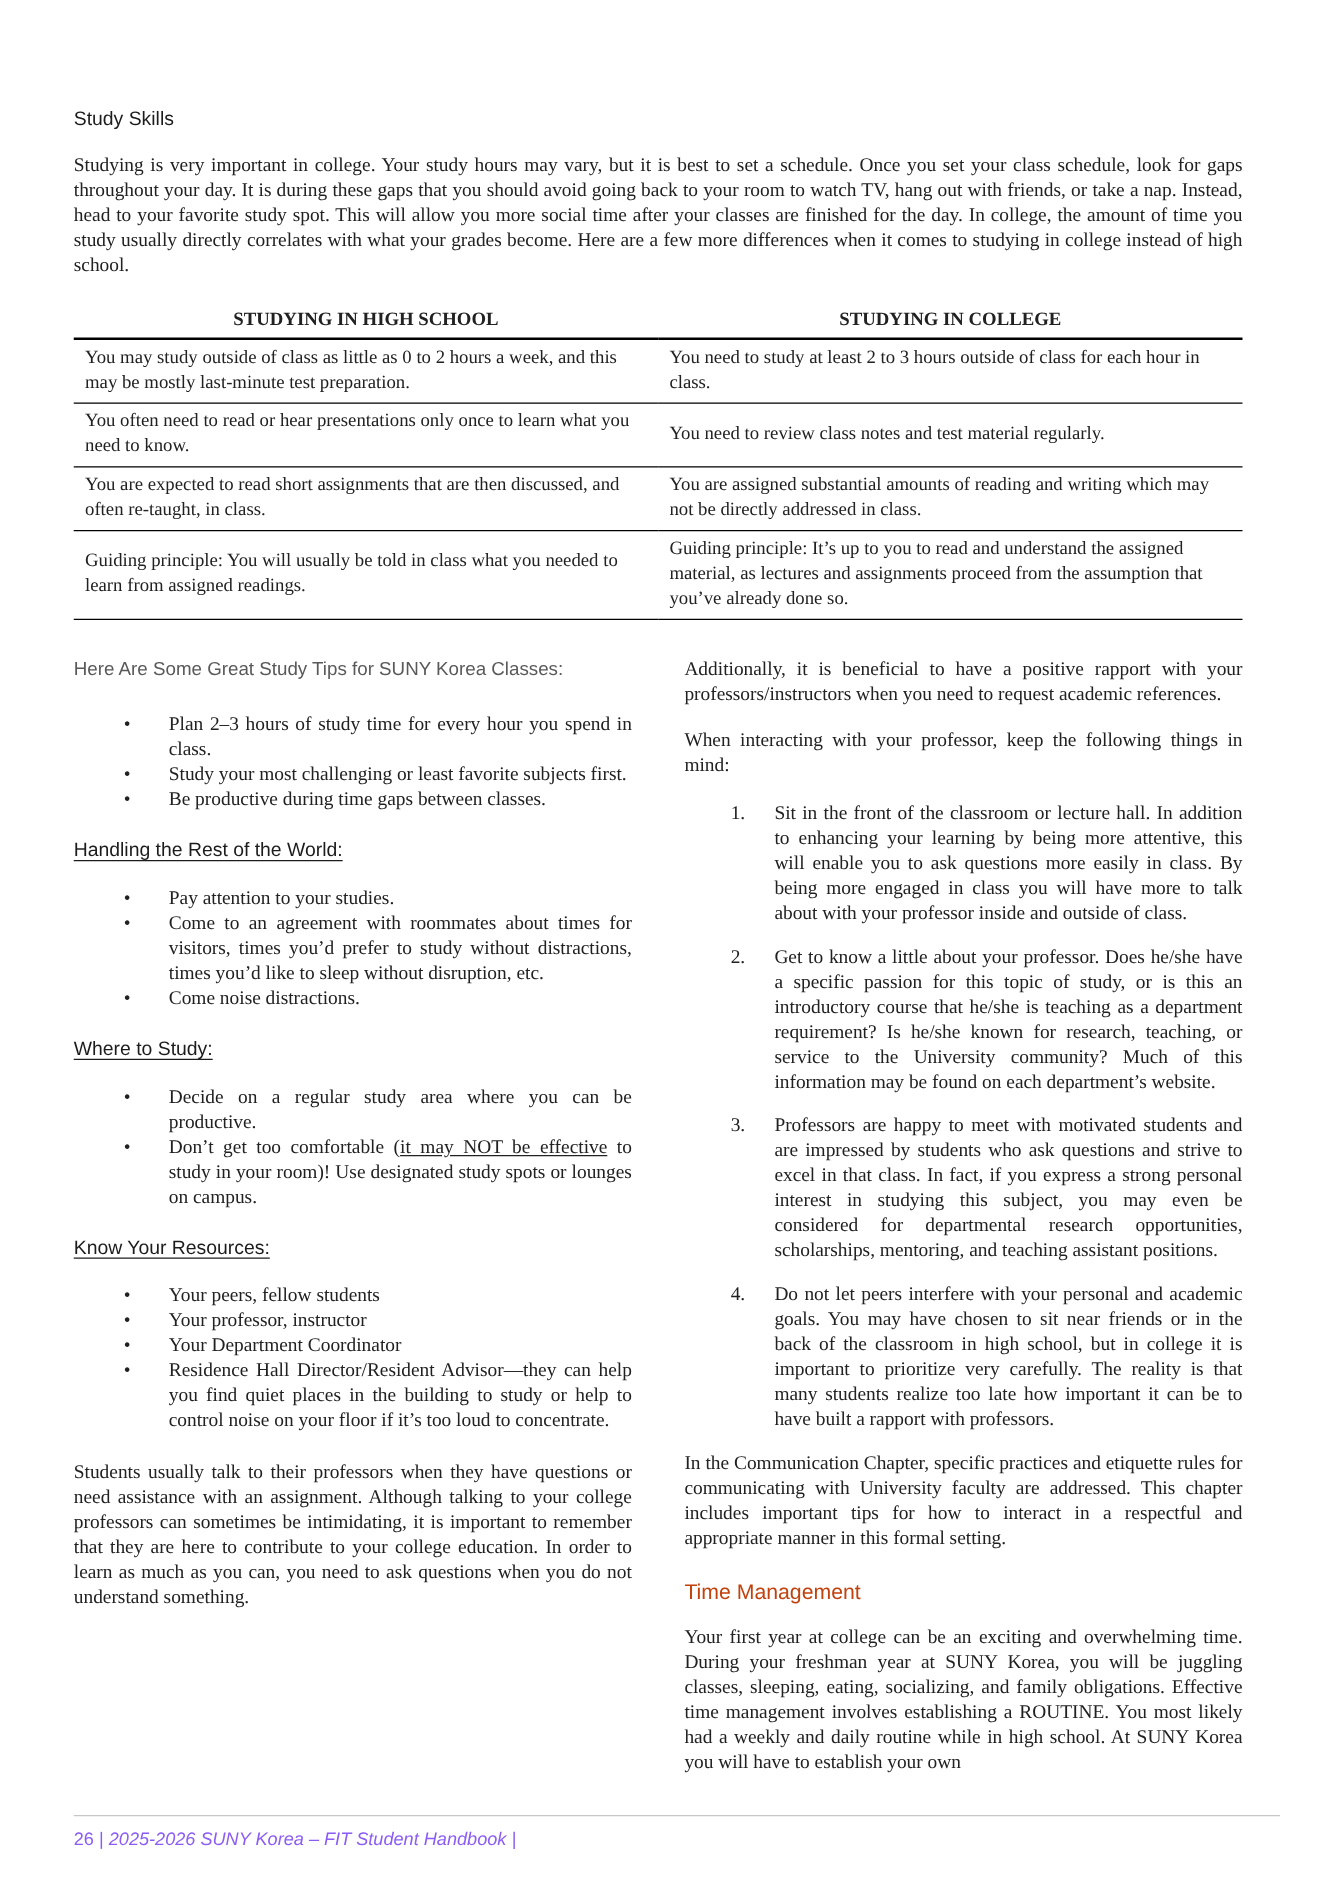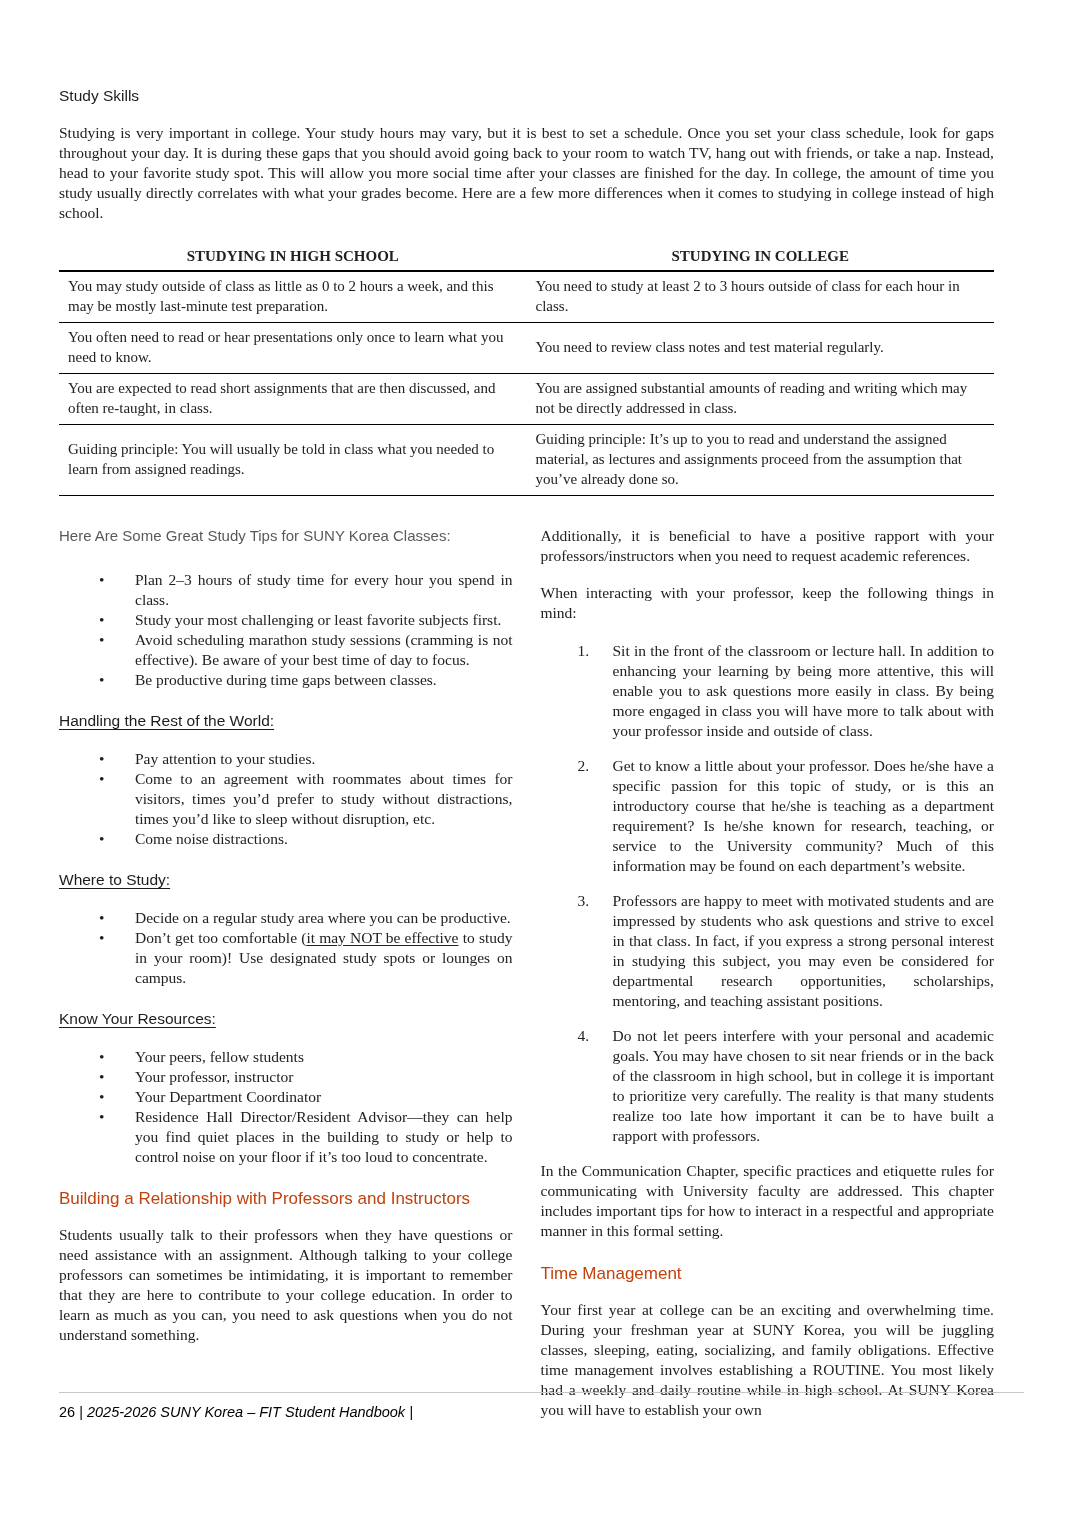--- a/index.html
+++ b/index.html
@@ -35,21 +35,21 @@
     border-bottom:2px solid #000;
     font-size:15px; line-height:20px;
   }
   table.compare td {
     vertical-align:middle;
     padding:4px 10px 6px 9px;
     border-bottom:1.5px solid #000;
     line-height:20px;
   }
 
-  .columns { display:flex; gap:28px; margin-top:30px; }
+  .columns { display:flex; gap:42px; margin-top:30px; }
   .col { flex:1 1 0; min-width:0; }
 
   .tips-heading {
     font-family:"Liberation Sans", sans-serif;
     font-size:15px; color:#595959;
     margin:0 0 24px 0;
   }
   .sec-label {
     font-family:"Liberation Sans", sans-serif;
     font-size:15.5px; color:#1c1c1c;
@@ -87,25 +87,25 @@
   .subheading {
     font-family:"Liberation Sans", sans-serif;
     font-size:17px; font-weight:400; color:#c2410c;
     margin:22px 0 15px 0; line-height:22px;
   }
   p.just { text-align:justify; margin:0 0 15px 0; }
   p.tight { margin-bottom:17px; }
 
   .footer {
     position:absolute;
-    left:59px; right:45px; top:1392px;
+    left:59px; right:45px; top:1452px;
     border-top:1px solid #c6c6c6;
     padding-top:9px;
     font-family:"Liberation Sans", sans-serif;
-    font-size:14.5px; color:#000000;
+    font-size:14.5px; color:#8b5cf6;
   }
   .footer .italic { font-style:italic; }
 </style>
 </head>
 <body>
 
 <div class="page">
 
   <h1 class="page-title">Study Skills</h1>
 
@@ -139,21 +139,20 @@
   </table>
 
   <div class="columns">
 
     <div class="col">
       <p class="tips-heading">Here Are Some Great Study Tips for SUNY Korea Classes:</p>
       <div id="tip-sections">
           <ul class="bullets">
             <li>Plan 2–3 hours of study time for every hour you spend in class.</li>
             <li>Study your most challenging or least favorite subjects first.</li>
-            <li>Avoid scheduling marathon study sessions (cramming is not effective). Be aware of your best time of day to focus.</li>
             <li>Be productive during time gaps between classes.</li>
           </ul>
           <div class="sec-label">Handling the Rest of the World:</div>
           <ul class="bullets">
             <li>Pay attention to your studies.</li>
             <li>Come to an agreement with roommates about times for visitors, times you’d prefer to study without distractions, times you’d like to sleep without disruption, etc.</li>
             <li>Come noise distractions.</li>
           </ul>
           <div class="sec-label">Where to Study:</div>
           <ul class="bullets">
@@ -161,21 +160,20 @@
             <li><span>Don’t get too comfortable (</span><u>it may NOT be effective</u><span> to study in your room)! Use designated study spots or lounges on campus.</span></li>
           </ul>
           <div class="sec-label">Know Your Resources:</div>
           <ul class="bullets">
             <li>Your peers, fellow students</li>
             <li>Your professor, instructor</li>
             <li>Your Department Coordinator</li>
             <li>Residence Hall Director/Resident Advisor—they can help you find quiet places in the building to study or help to control noise on your floor if it’s too loud to concentrate.</li>
           </ul>
         </div>
-      <h2 class="subheading" style="margin-top:16px;">Building a Relationship with Professors and Instructors</h2>
       <p class="just">Students usually talk to their professors when they have questions or need assistance with an assignment. Although talking to your college professors can sometimes be intimidating, it is important to remember that they are here to contribute to your college education. In order to learn as much as you can, you need to ask questions when you do not understand something.</p>
     </div>
 
     <div class="col">
       <p class="just tight">Additionally, it is beneficial to have a positive rapport with your professors/instructors when you need to request academic references.</p>
       <p class="just">When interacting with your professor, keep the following things in mind:</p>
       <ol class="numbered" id="numbered-list">
           <li>Sit in the front of the classroom or lecture hall. In addition to enhancing your learning by being more attentive, this will enable you to ask questions more easily in class. By being more engaged in class you will have more to talk about with your professor inside and outside of class.</li>
           <li>Get to know a little about your professor. Does he/she have a specific passion for this topic of study, or is this an introductory course that he/she is teaching as a department requirement? Is he/she known for research, teaching, or service to the University community? Much of this information may be found on each department’s website.</li>
           <li>Professors are happy to meet with motivated students and are impressed by students who ask questions and strive to excel in that class. In fact, if you express a strong personal interest in studying this subject, you may even be considered for departmental research opportunities, scholarships, mentoring, and teaching assistant positions.</li>

